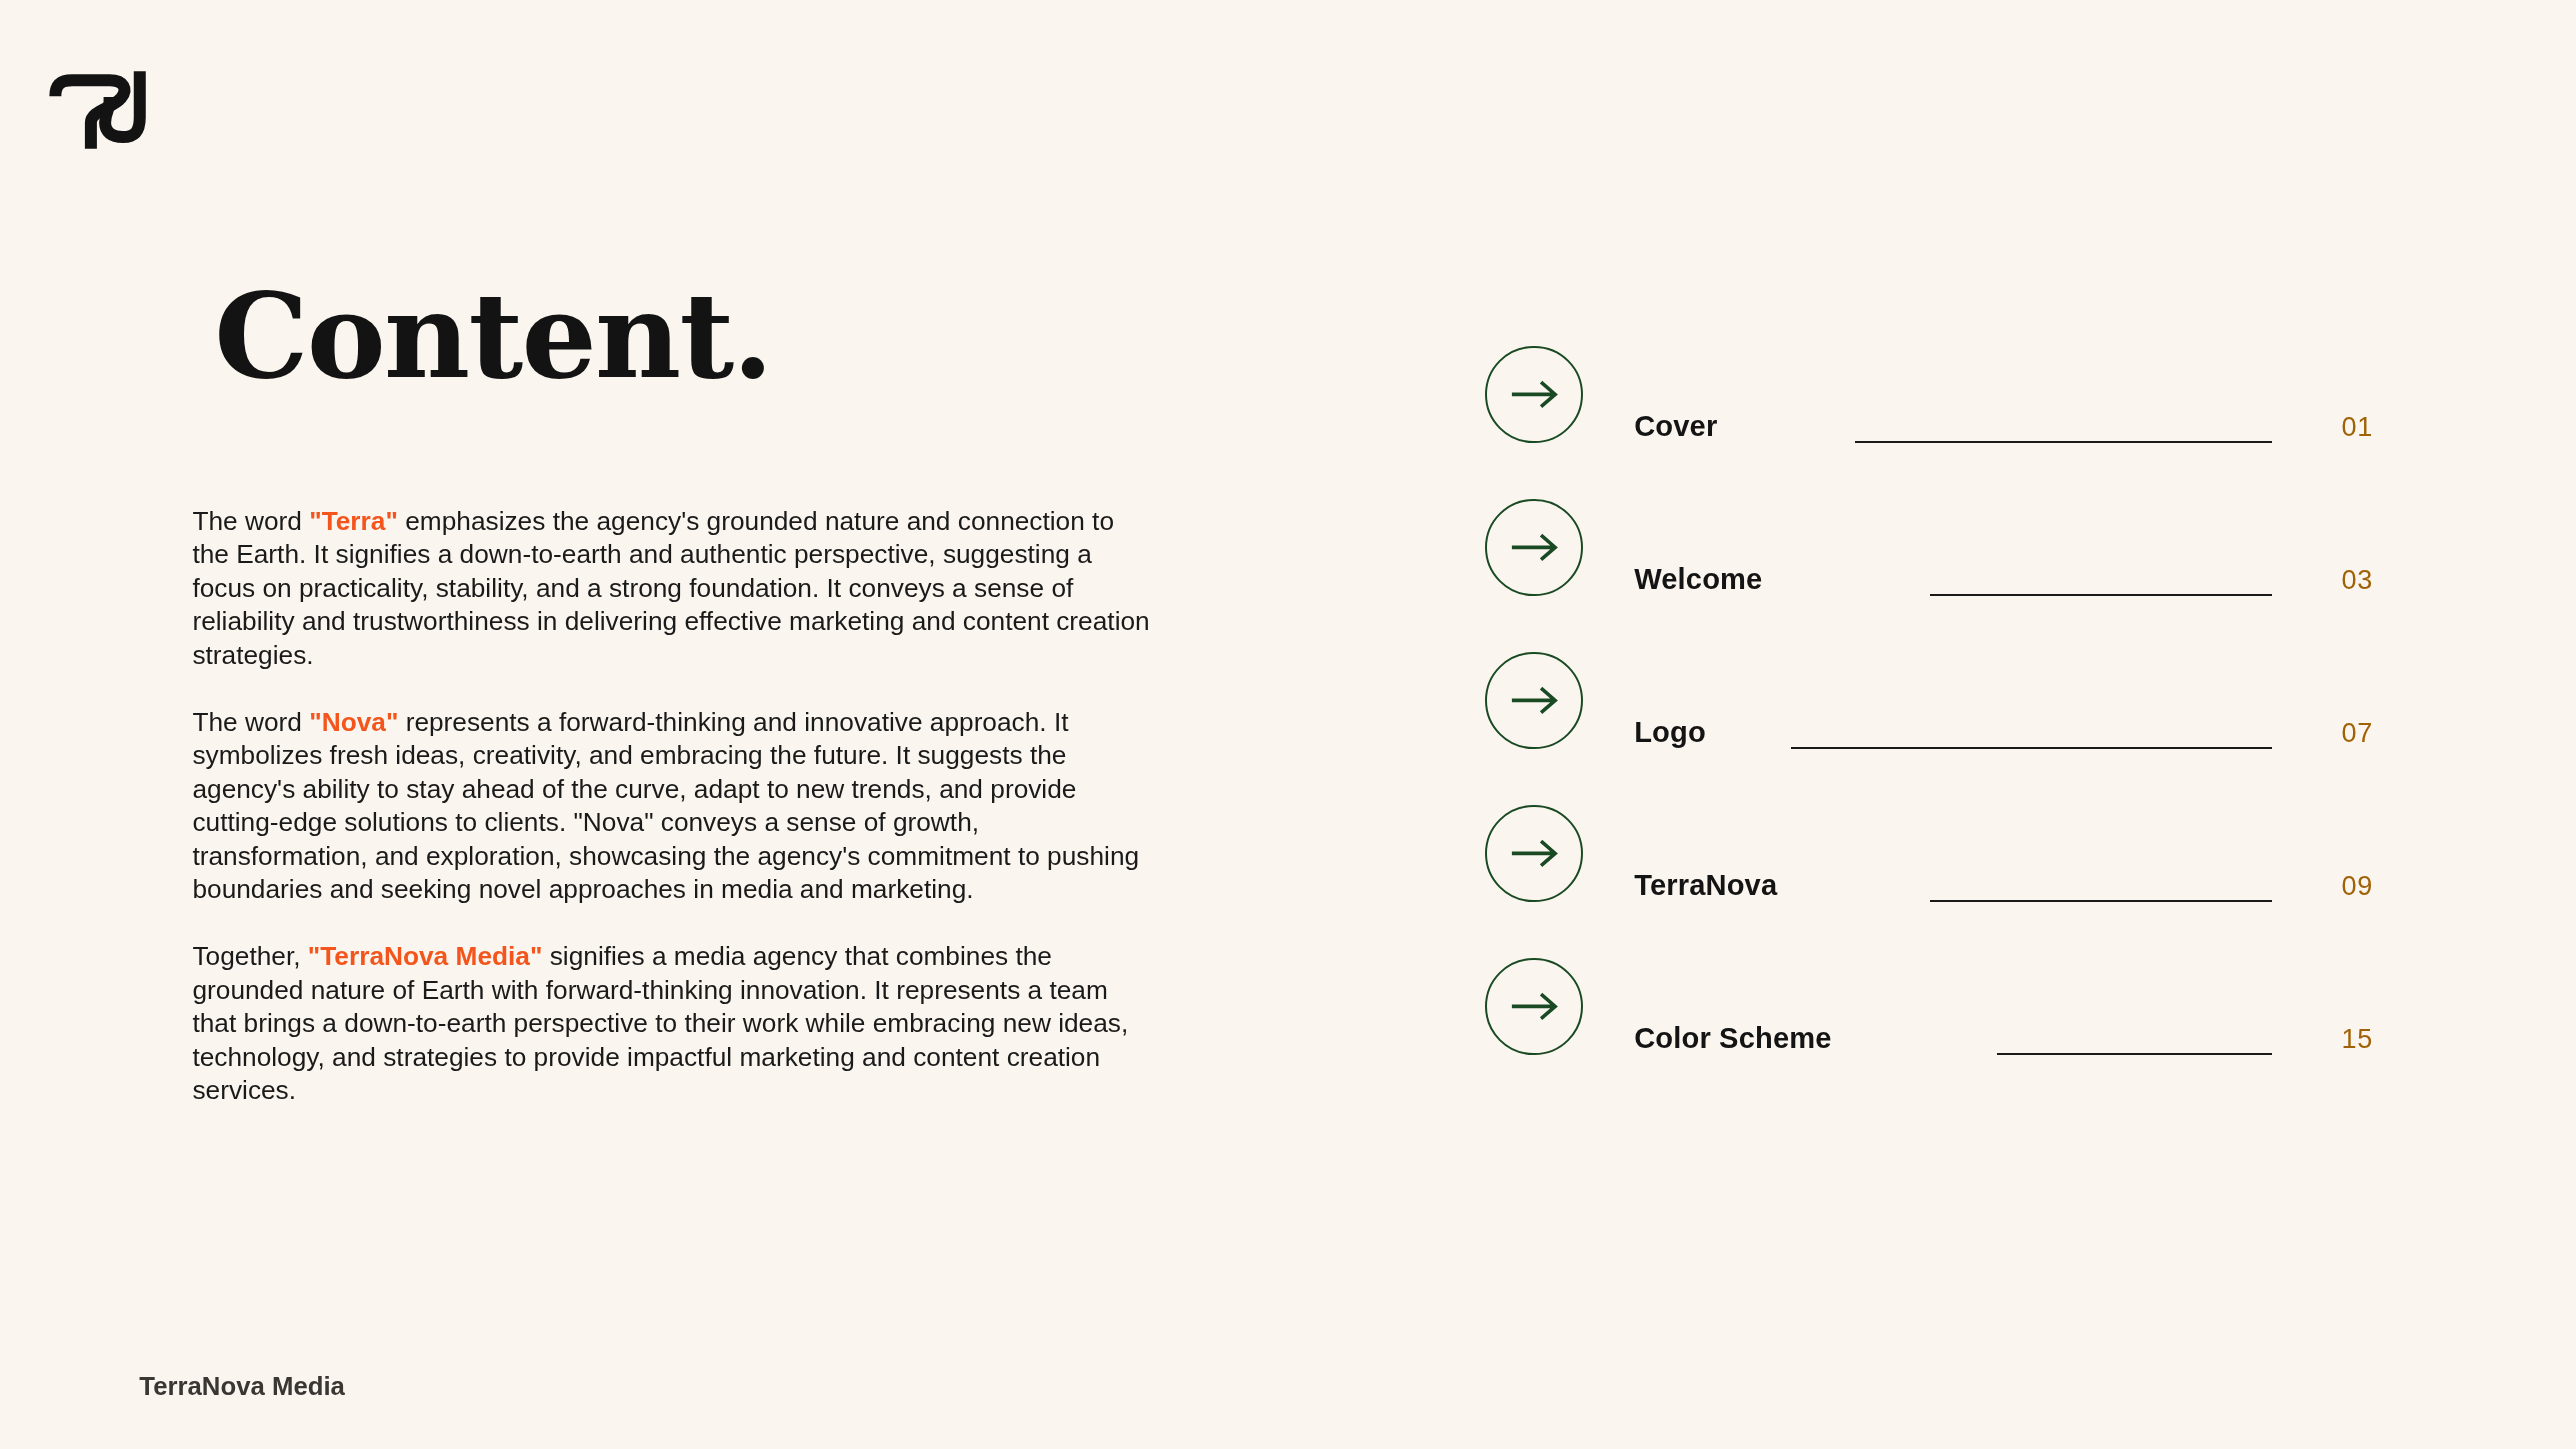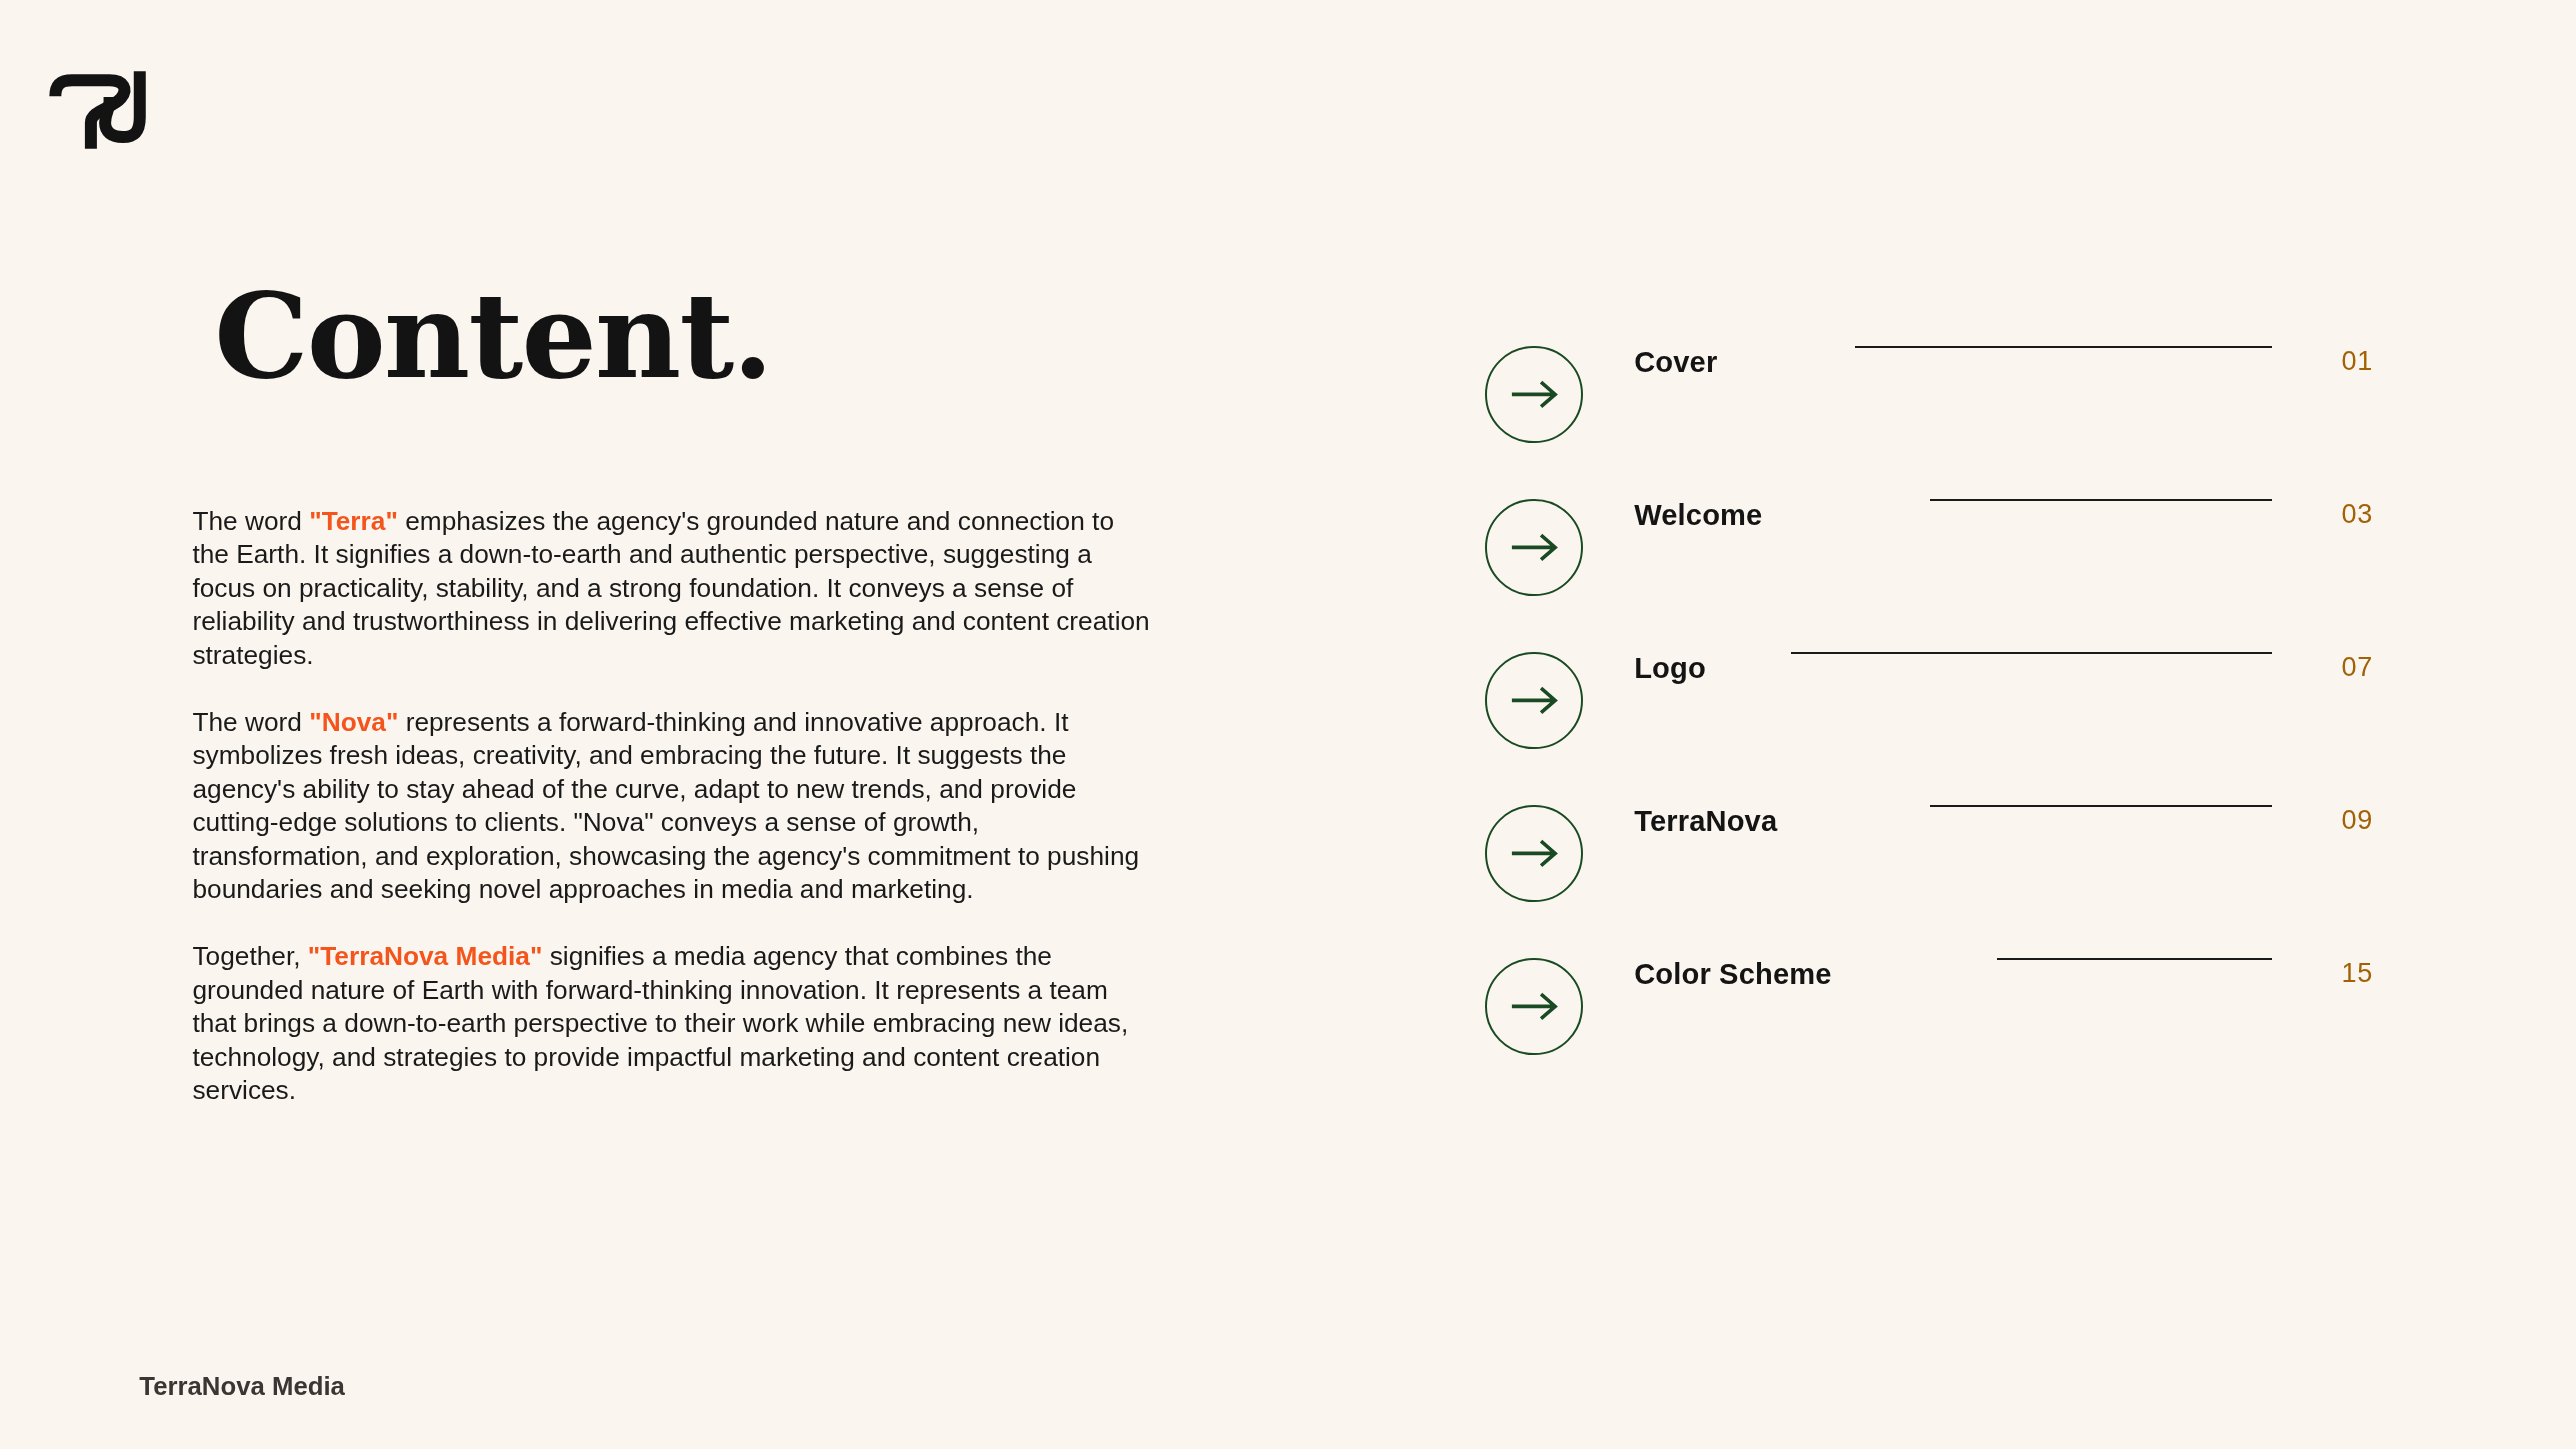--- a/index.html
+++ b/index.html
@@ -59,21 +59,21 @@
     position: absolute;
     left: 57.66vw;
     top: 13.42vw;
     width: 34.45vw;
     display: flex;
     flex-direction: column;
     gap: 2.16vw;
   }
   .toc-row {
     display: flex;
-    align-items: flex-start;
+    align-items: flex-end;
     height: 3.78vw;
   }
   .arrow-circle {
     flex: 0 0 auto;
     width: 3.78vw;
     height: 3.78vw;
     box-sizing: border-box;
     border: 0.095vw solid #1A4A23;
     border-radius: 50%;
     display: flex;

